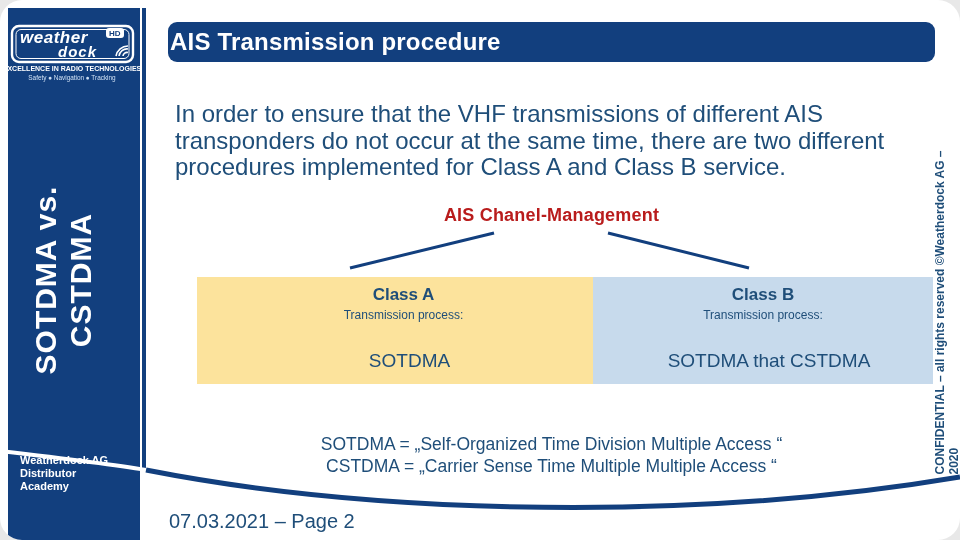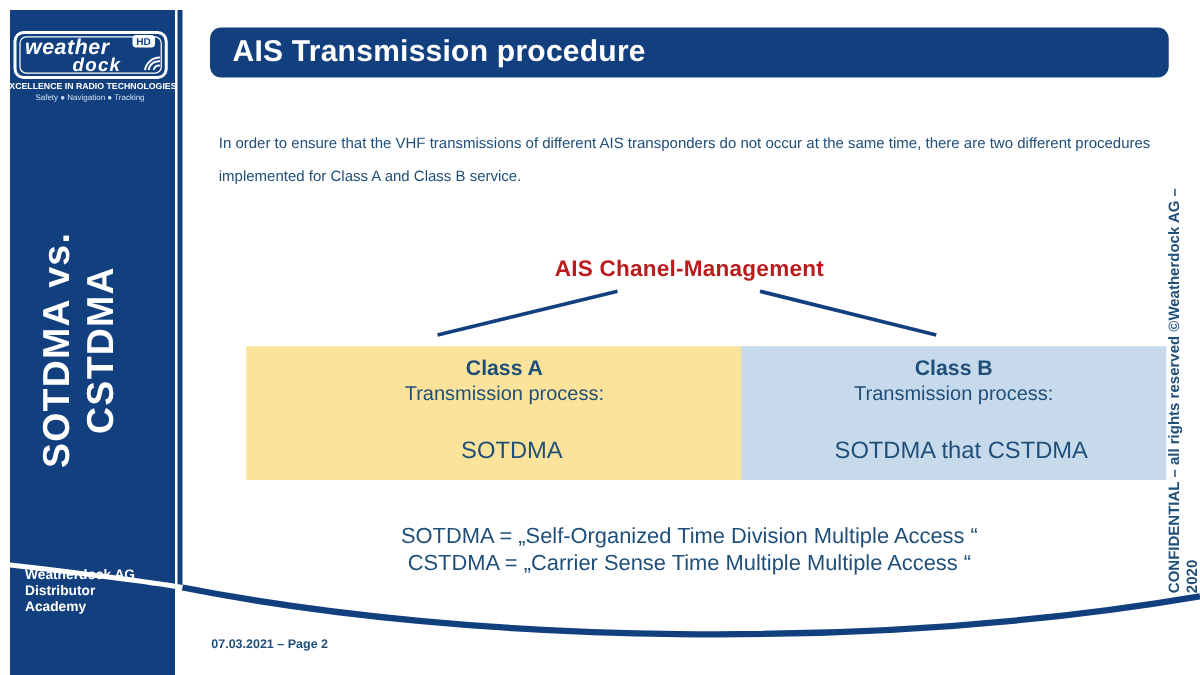--- a/index.html
+++ b/index.html
@@ -1,57 +1,57 @@
 <!DOCTYPE html>
 <html><head>
 <meta charset="utf-8">
 <style>
   html,body{margin:0;padding:0;background:#e8e8e8;}
   #stage{
     position:relative;width:960px;height:540px;background:#ffffff;
-    font-family:"Liberation Sans", sans-serif;overflow:hidden;margin:0 auto;
+    font-family:"Liberation Sans", sans-serif;overflow:hidden;margin:0 auto;border-radius:22px;
   }
   
   .side-column{position:absolute;left:8px;top:8px;width:132px;height:532px;background:#123f7e;}
   .side-pinstripe{position:absolute;left:142px;top:8px;width:4px;height:461px;background:#123f7e;}
   .vertical-title{
     position:absolute;left:-62px;top:245px;width:250px;height:70px;
     transform:rotate(-90deg);color:#ffffff;font-weight:bold;font-size:30px;
     line-height:35px;text-align:center;letter-spacing:1px;white-space:nowrap;
   }
   .org-block{position:absolute;left:20px;top:454px;color:#ffffff;font-weight:bold;font-size:11px;line-height:13px;}
   
   .title-bar{
     position:absolute;left:168px;top:22px;width:767px;height:40px;background:#123f7e;
-    border-radius:9px;display:flex;align-items:center;padding-left:18px;box-sizing:border-box;
+    border-radius:9px;display:flex;align-items:center;padding-left:2px;box-sizing:border-box;
   }
   .title-bar span{color:#ffffff;font-weight:bold;font-size:24px;letter-spacing:0.2px;}
   
   .intro-text{
     position:absolute;left:175px;top:101px;width:758px;color:#1f4e79;
-    font-size:12px;line-height:26.5px;
+    font-size:24px;line-height:26.5px;
   }
   
   .diagram-heading{
     position:absolute;left:168px;top:205px;width:767px;text-align:center;
     color:#b91c1c;font-weight:bold;font-size:18px;letter-spacing:0.2px;
   }
   .class-box{position:absolute;top:277px;height:107px;box-sizing:border-box;text-align:center;color:#1f4e79;padding-top:7px;}
   .class-box.a{left:197px;width:413px;background:#fce39c;}
   .class-box.b{left:593px;width:340px;background:#c7daec;}
   .class-box .bx-title{font-weight:bold;font-size:17px;line-height:21px;}
-  .class-box .bx-sub{font-size:16px;line-height:21px;}
+  .class-box .bx-sub{font-size:12px;line-height:21px;}
   .class-box .bx-value{font-size:19px;line-height:22px;margin-top:24px;padding-left:12px;}
   
   .definitions{
-    position:absolute;left:168px;top:418px;width:767px;text-align:center;
+    position:absolute;left:168px;top:434px;width:767px;text-align:center;
     color:#1f4e79;font-size:17.5px;line-height:21.5px;
   }
   
-  .date-page{position:absolute;left:169px;top:510px;color:#1f4e79;font-weight:bold;font-size:10px;}
+  .date-page{position:absolute;left:169px;top:510px;color:#1f4e79;font-weight:normal;font-size:20px;}
   
   .confidential{
     position:absolute;left:774px;top:288px;width:345px;height:28px;
     transform:rotate(-90deg);color:#1f4e79;font-weight:bold;font-size:12px;
     line-height:14px;white-space:nowrap;text-align:left;
   }
   
   svg{position:absolute;left:0;top:0;pointer-events:none;}
   .nobreak{white-space:nowrap;}
 </style>

